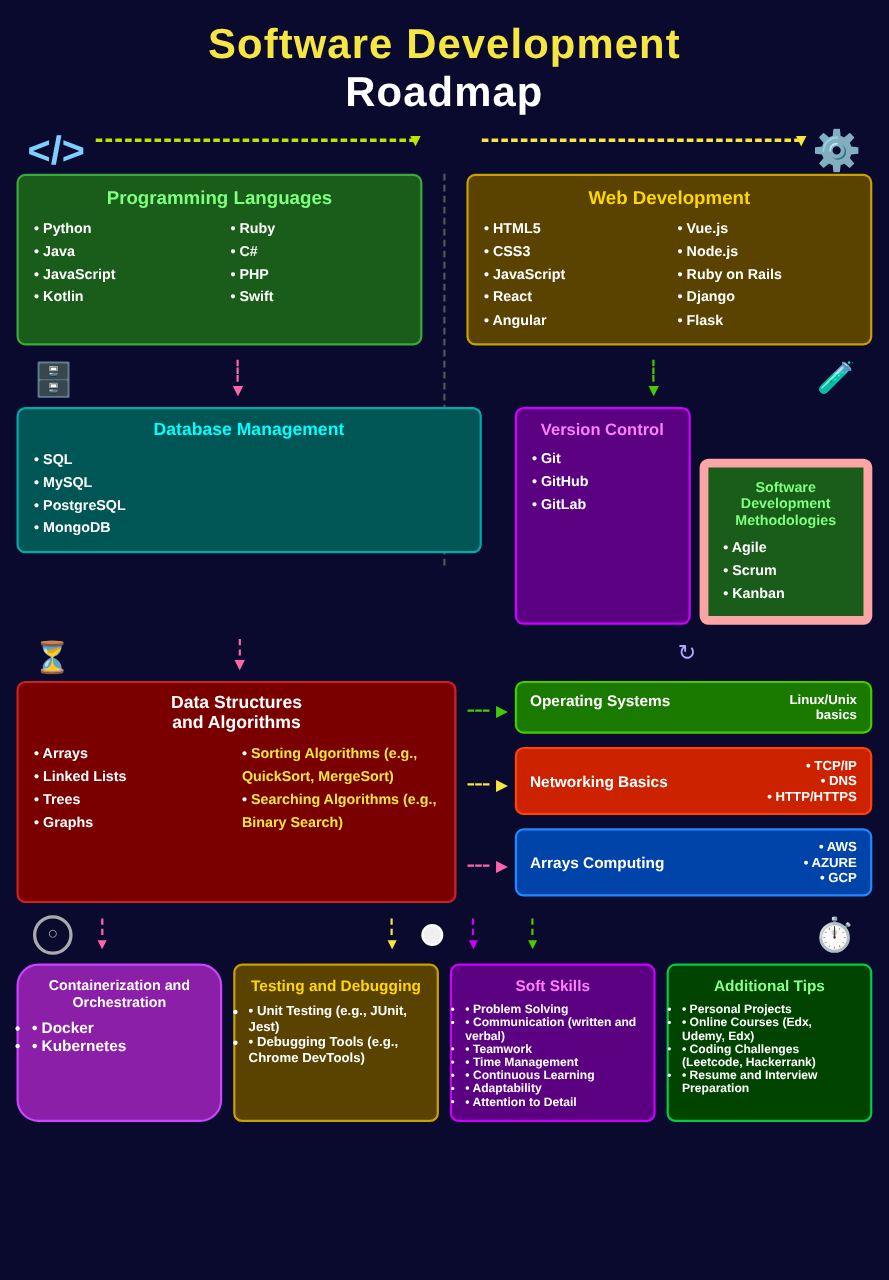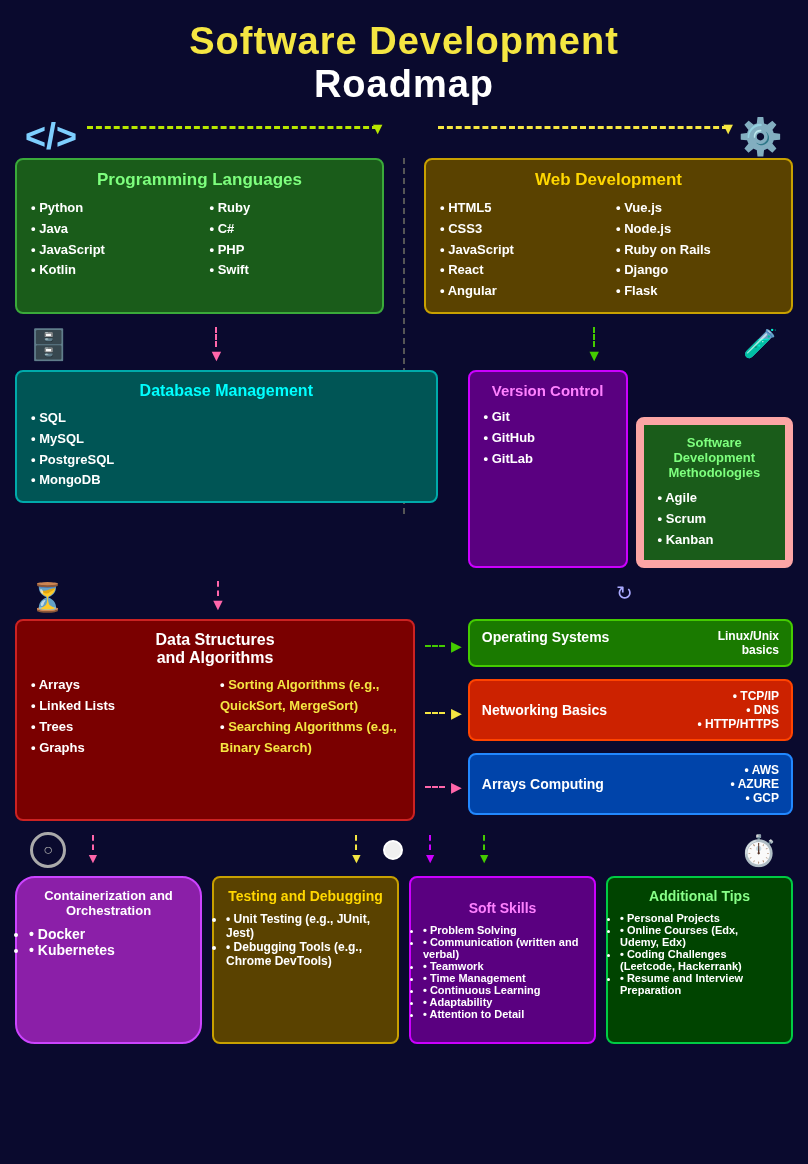--- a/index.html
+++ b/index.html
@@ -219,21 +219,21 @@
       flex: 1;
     }
     .testing .card-title { color: #ffd700; font-size: 14px; font-weight: 800; text-align: center; }
     .testing ul li { color: #ffffff; font-size: 12px; font-weight: 700; }
     .testing ul li::before { content: "• "; }
 
     .soft-skills {
       background: #5a0080;
       border: 2px solid #cc00ff;
       border-radius: 8px;
-      padding: 22px 12px;
+      padding: 10px 12px;
       flex: 1;
     }
     .soft-skills .card-title { color: #ff80ff; font-size: 14px; font-weight: 800; text-align: center; }
     .soft-skills ul li { color: #ffffff; font-size: 11px; font-weight: 700; }
     .soft-skills ul li::before { content: "• "; }
 
     .add-tips {
       background: #004400;
       border: 2px solid #00cc44;
       border-radius: 8px;

